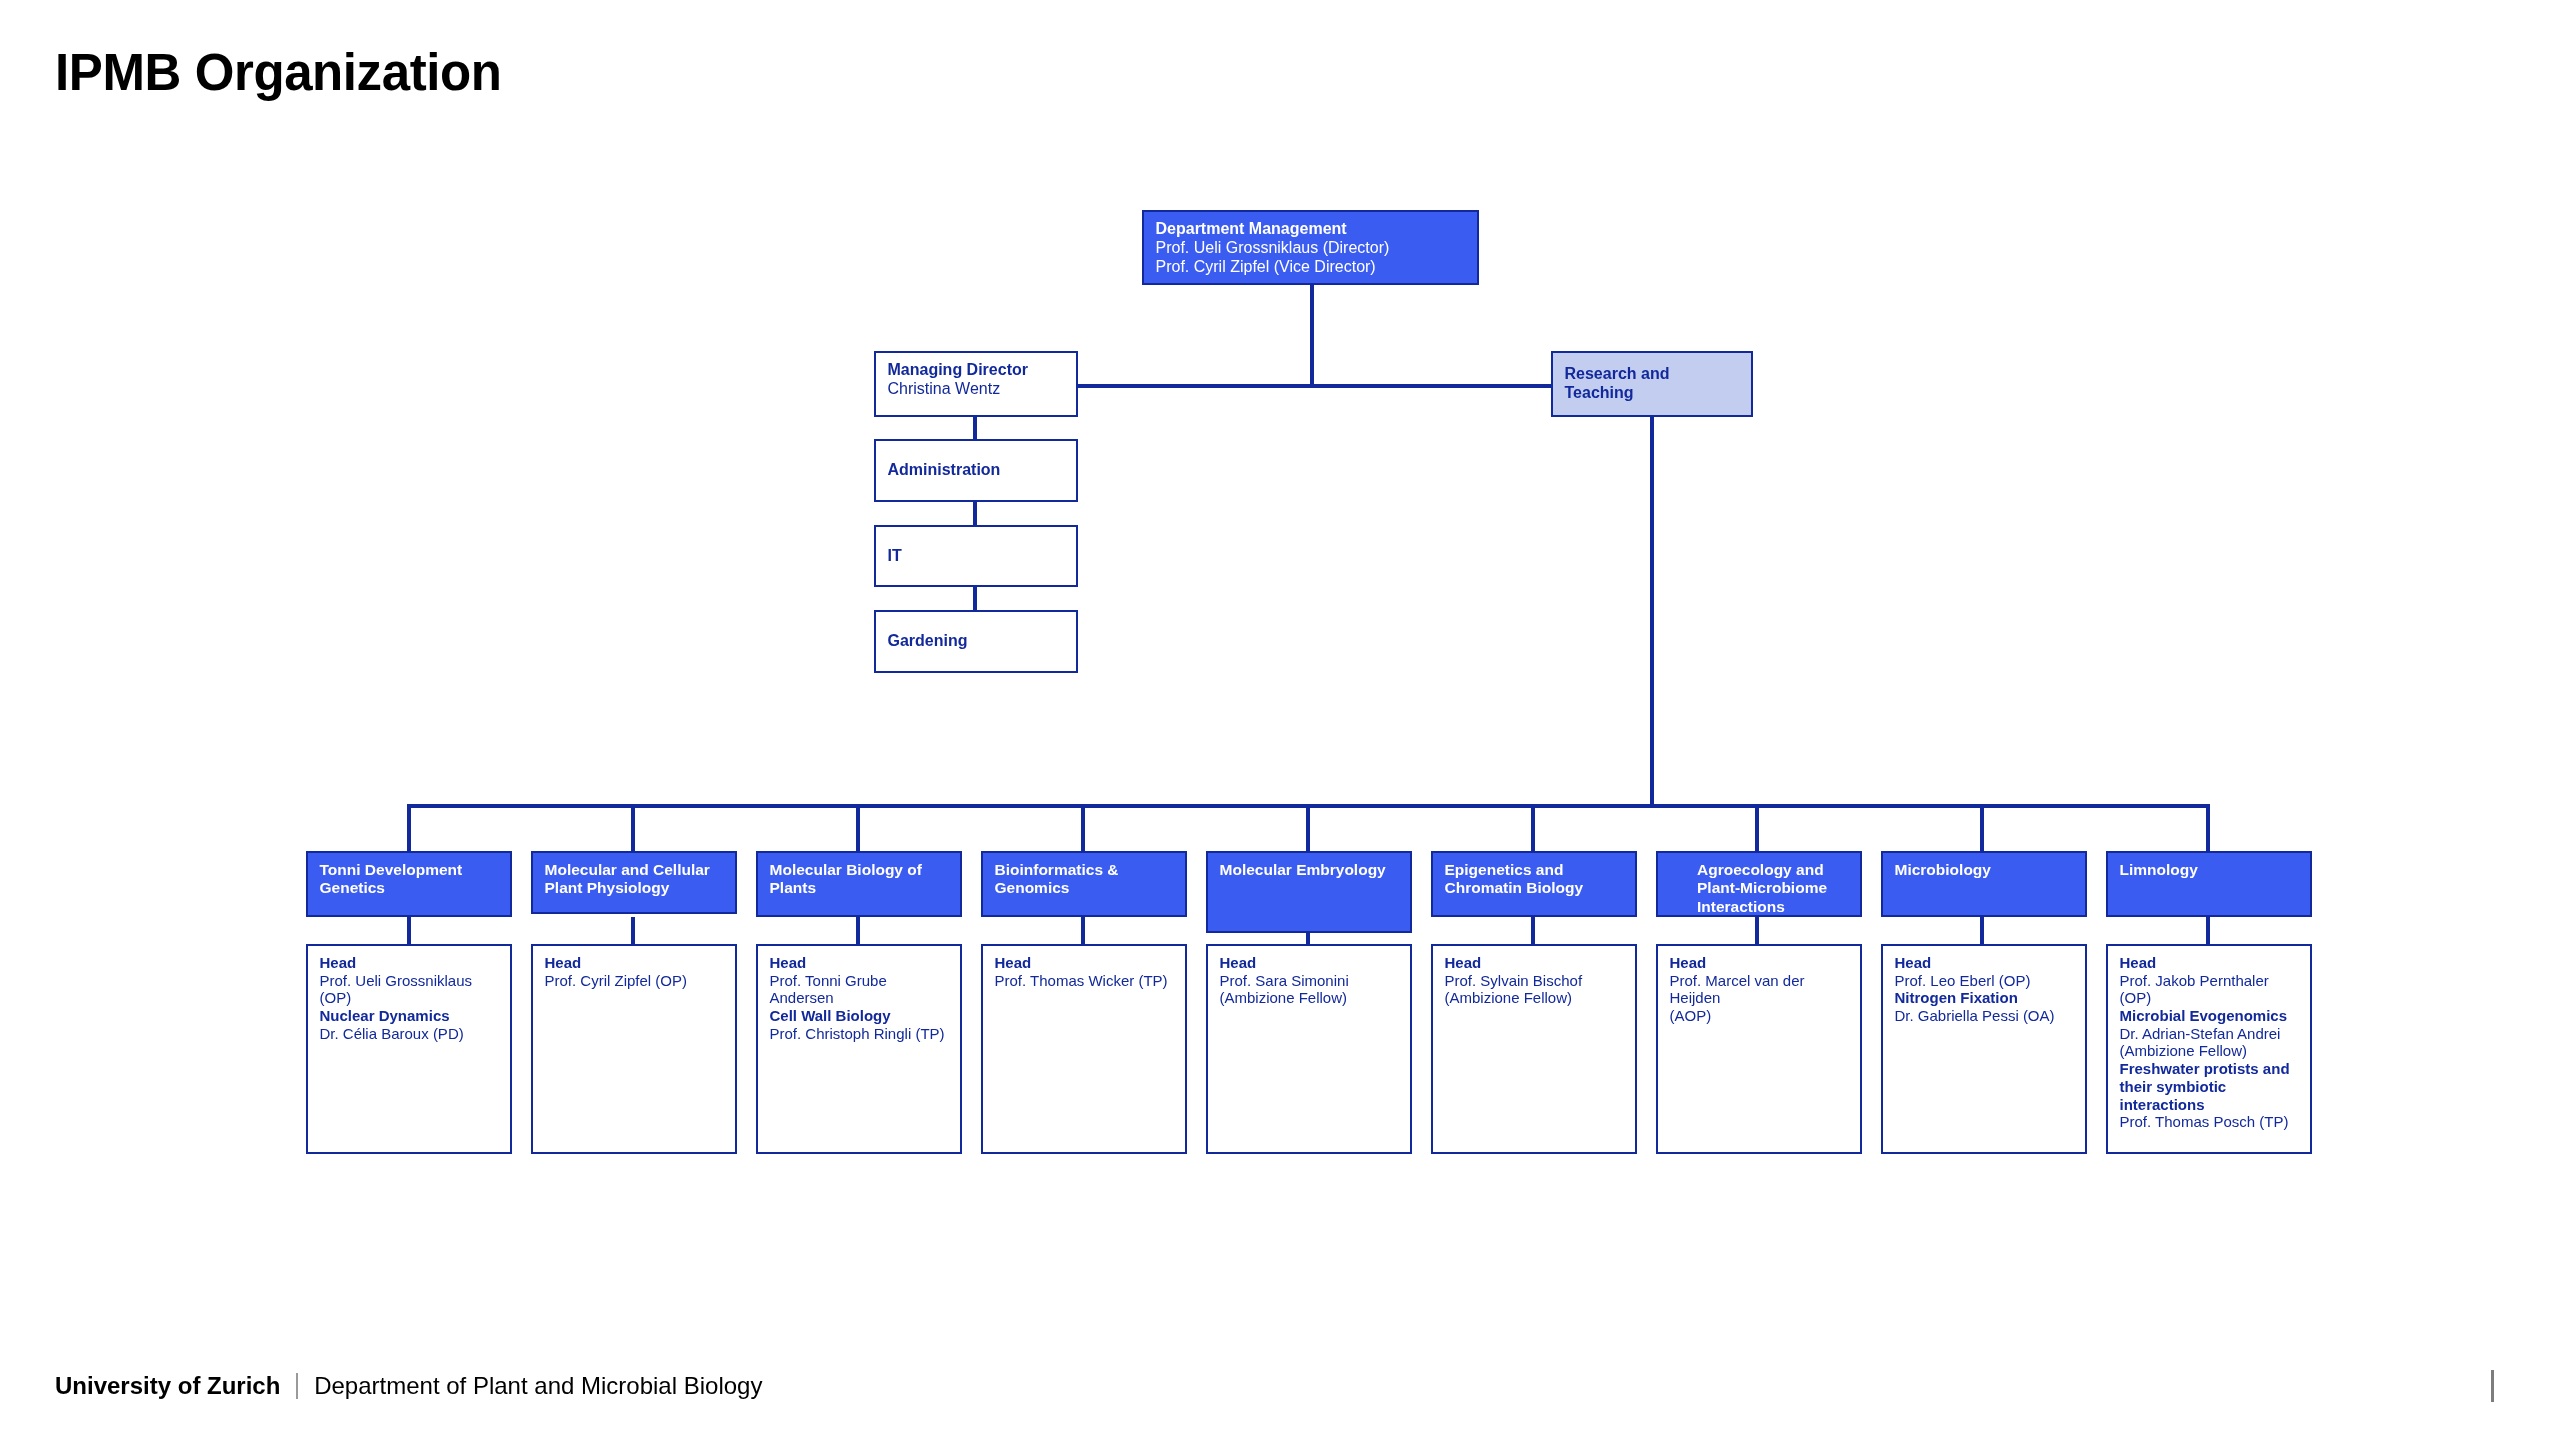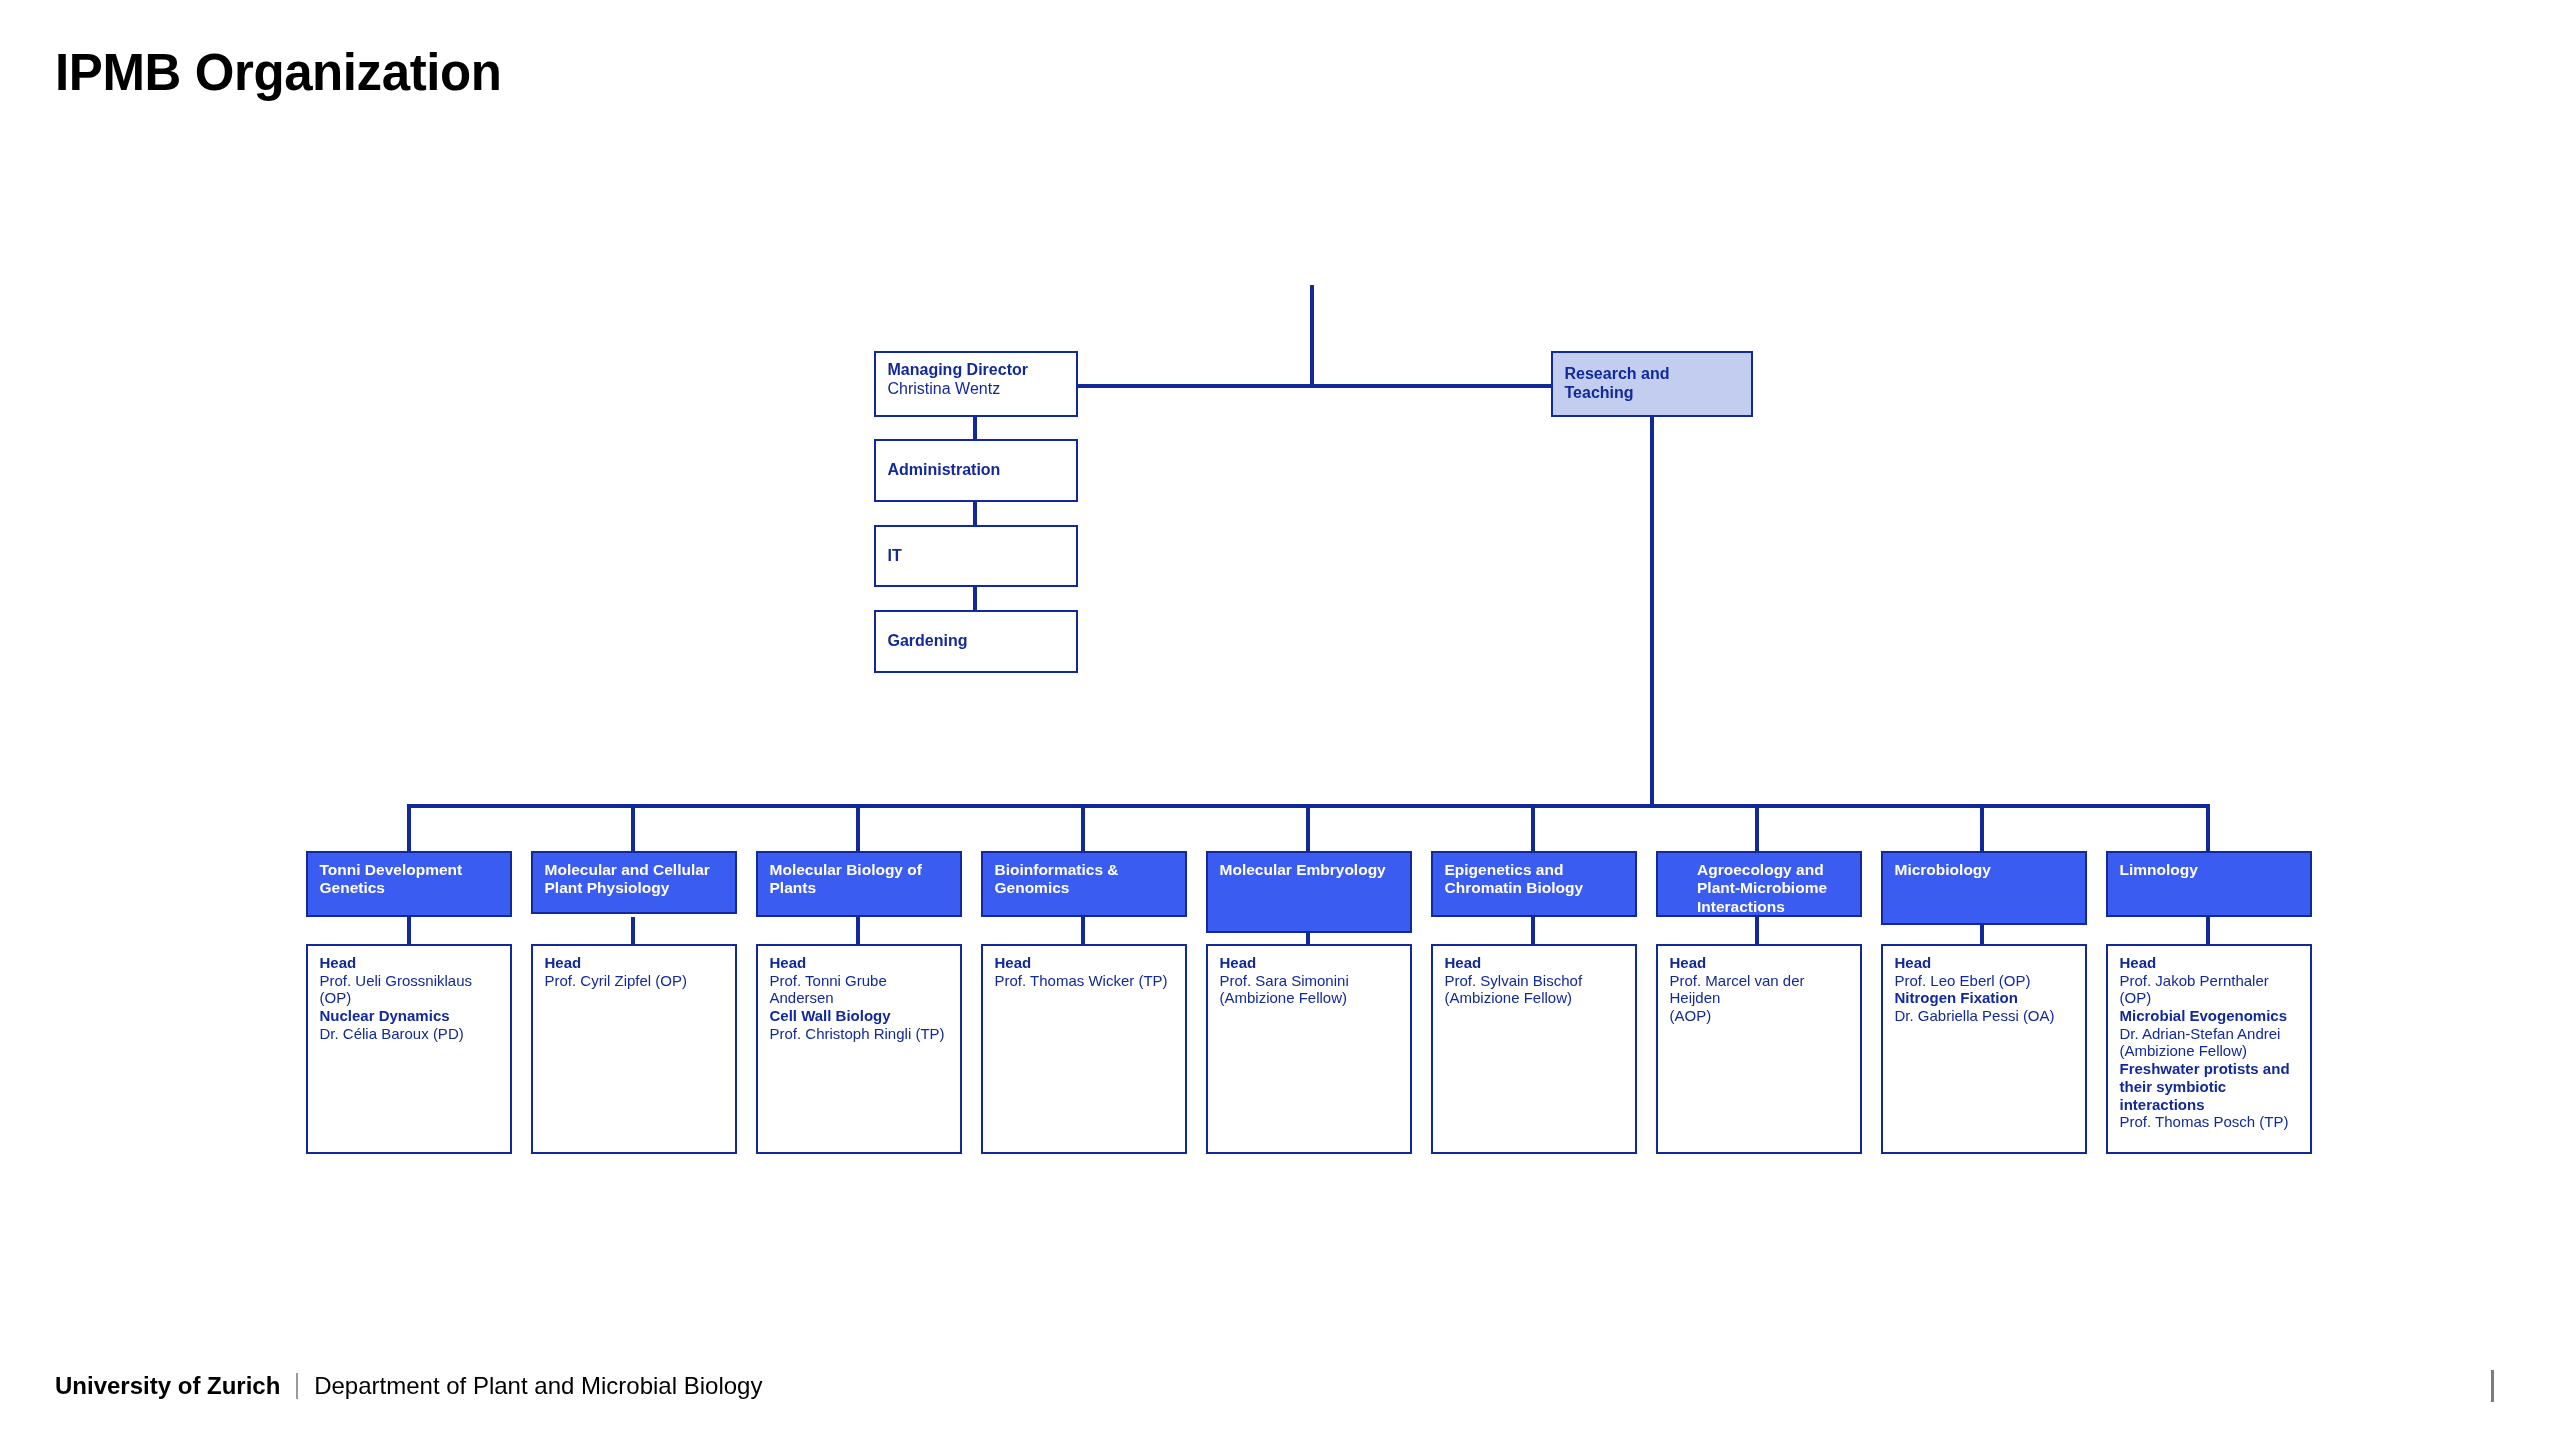--- a/index.html
+++ b/index.html
@@ -137,20 +137,25 @@
   <div class="line v" style="left:407px; top:917px; height:26.6px;"></div>
   <div class="line v" style="left:631px; top:917px; height:26.6px;"></div>
   <div class="line v" style="left:856px; top:917px; height:26.6px;"></div>
   <div class="line v" style="left:1081px; top:917px; height:26.6px;"></div>
   <div class="line v" style="left:1306px; top:917px; height:26.6px;"></div>
   <div class="line v" style="left:1531px; top:917px; height:26.6px;"></div>
   <div class="line v" style="left:1755px; top:917px; height:26.6px;"></div>
   <div class="line v" style="left:1980px; top:917px; height:26.6px;"></div>
   <div class="line v" style="left:2206px; top:917px; height:26.6px;"></div>
 
+  <div class="node solid" style="left:1142px; top:210px; width:337px; height:75px; font-size:16px;">
+    <span class="t-bold">Department Management</span>
+    <span class="t-reg">Prof. Ueli Grossniklaus (Director)</span>
+    <span class="t-reg">Prof. Cyril Zipfel (Vice Director)</span>
+  </div>
 
   <div class="node plain" style="left:874px; top:351px; width:204px; height:66px; font-size:16px;">
     <span class="t-bold">Managing Director</span>
     <span class="t-reg">Christina Wentz</span>
   </div>
 
   <div class="node plain vcenter" style="left:874px; top:439px; width:204px; height:63px; font-size:16px;">
     <span class="t-bold">Administration</span>
   </div>
 
@@ -180,21 +185,21 @@
   </div>
   <div class="node solid" style="left:1206px; top:851px; width:206px; height:82px; font-size:15.5px;">
     <span class="t-bold">Molecular Embryology</span>
   </div>
   <div class="node solid" style="left:1431px; top:851px; width:206px; height:66px; font-size:15.5px;">
     <span class="t-bold">Epigenetics and Chromatin Biology</span>
   </div>
   <div class="node solid" style="left:1656px; top:851px; width:206px; height:66px; font-size:15.5px;padding-left:39px;">
     <span class="t-bold">Agroecology and Plant-Microbiome Interactions</span>
   </div>
-  <div class="node solid" style="left:1881px; top:851px; width:206px; height:74px; font-size:15.5px;">
+  <div class="node solid" style="left:1881px; top:851px; width:206px; height:66px; font-size:15.5px;">
     <span class="t-bold">Microbiology</span>
   </div>
   <div class="node solid" style="left:2106px; top:851px; width:206px; height:66px; font-size:15.5px;">
     <span class="t-bold">Limnology</span>
   </div>
 
   <div class="node plain" style="left:306px; top:944px; width:206px; height:210px; font-size:15px;">
     <span class="t-bold">Head</span>
     <span class="t-reg">Prof. Ueli Grossniklaus (OP)</span>
     <span class="t-bold">Nuclear Dynamics</span>

